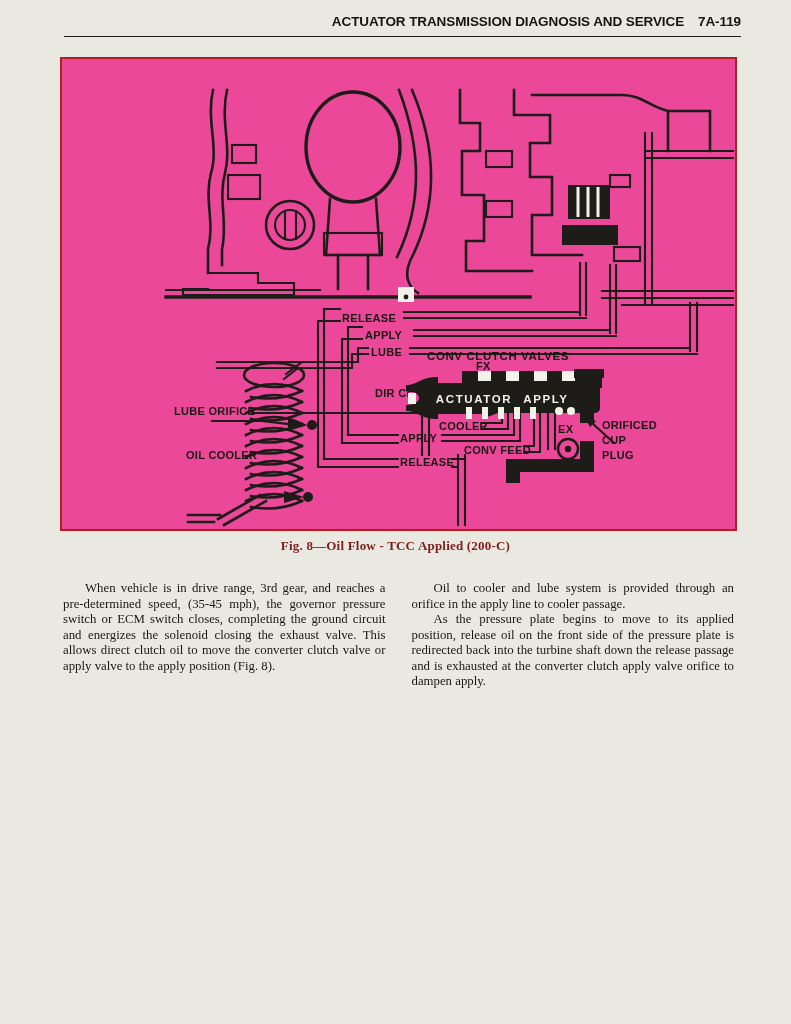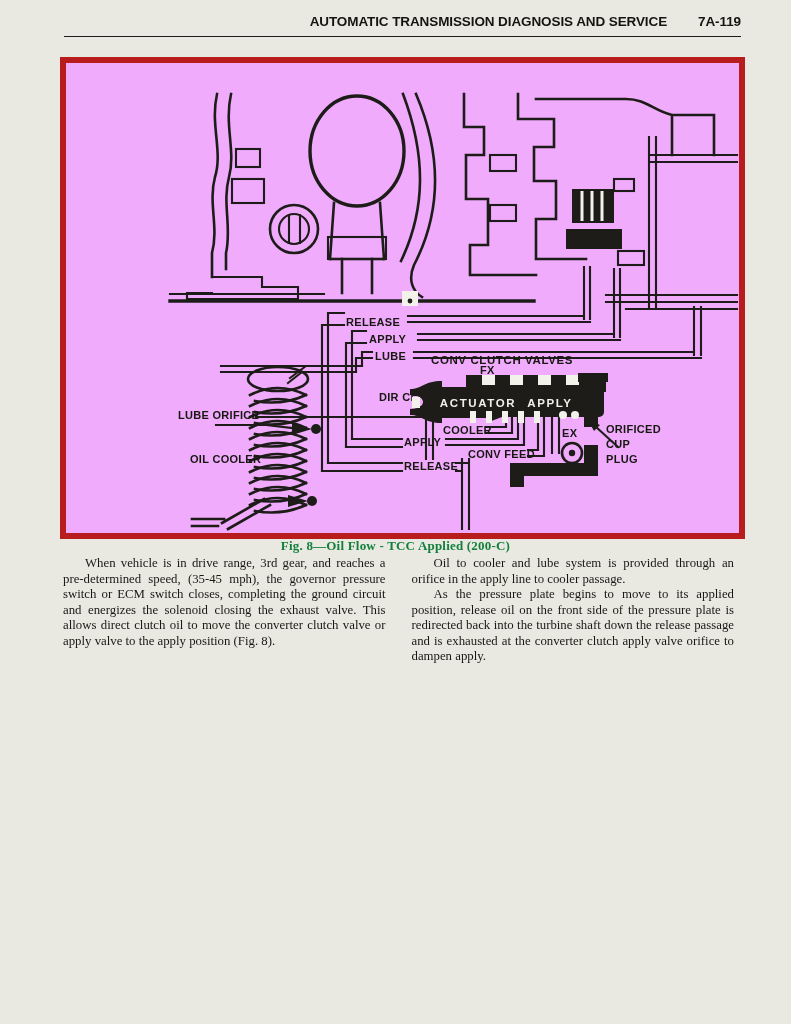--- a/index.html
+++ b/index.html
@@ -13,42 +13,42 @@
     overflow:hidden;
   }
   
   .hdr{
     position:absolute;top:14px;left:64px;right:50px;
     text-align:right;
     font-family:"Liberation Sans",sans-serif;
     font-weight:700;font-size:13.5px;letter-spacing:-0.1px;
     color:#151411;white-space:nowrap;
   }
-  .hdr .pageno{margin-left:31px;}
+  .hdr .pageno{margin-left:14px;}
   .hdr-rule{
     position:absolute;top:36px;left:64px;right:50px;
     border-top:1.6px solid #1d1c18;
   }
   
   .figbox{
     position:absolute;top:57px;left:60px;
     width:673px;height:470px;
-    background:#f0abfc;
-    border:6px solid #b91c1c;
+    background:#ec4899;
+    border:2px solid #b91c1c;
   }
   .figbox svg{display:block;width:100%;height:100%;}
   .caption{
     position:absolute;top:538px;left:0;width:100%;
     text-align:center;
-    font-weight:700;font-size:13px;color:#15803d;
+    font-weight:700;font-size:13px;color:#7f1d1d;
     letter-spacing:0.2px;
   }
   
   .columns{
-    position:absolute;top:556px;left:63px;
+    position:absolute;top:581px;left:63px;
     width:671px;
     display:flex;gap:26px;
   }
   .col{width:328px;font-size:12.8px;line-height:15.5px;text-align:justify;color:#191813;}
   .col p{margin:0;}
   .col p.indent{text-indent:22px;}
   
   .ink{stroke:#1d1c18;fill:none;stroke-width:2.6;stroke-linecap:square;stroke-linejoin:miter;}
   .thin{stroke-width:2.1;}
   .fat{stroke-width:3.4;}
@@ -57,21 +57,21 @@
   text.lbl{font-family:"Liberation Sans",sans-serif;font-weight:700;font-size:11px;fill:#181712;letter-spacing:0.3px;}
   text.lbl2{font-family:"Liberation Sans",sans-serif;font-weight:700;font-size:11.5px;fill:#181712;letter-spacing:0.6px;}
   text.wlbl{font-family:"Liberation Sans",sans-serif;font-weight:700;font-size:11.5px;fill:#f1f0e8;letter-spacing:1.6px;}
 </style>
 </head>
 <body>
 
 <div class="page">
 
   <div class="hdr">
-    <span>AUTOMATIC TRANSMISSION DIAGNOSIS AND SERVICE</span><span class="pageno">7A-119</span>
+    <span>ACTUATOR TRANSMISSION DIAGNOSIS AND SERVICE</span><span class="pageno">7A-119</span>
   </div>
   <div class="hdr-rule"></div>
 
   <div class="figbox">
     <svg viewBox="0 0 673 470">
       <defs>
         <path id="ring" d="M-28,2 Q0,-12 28,2 M28,2 Q4,13 -23,8"></path>
       </defs>
 
       <g>

